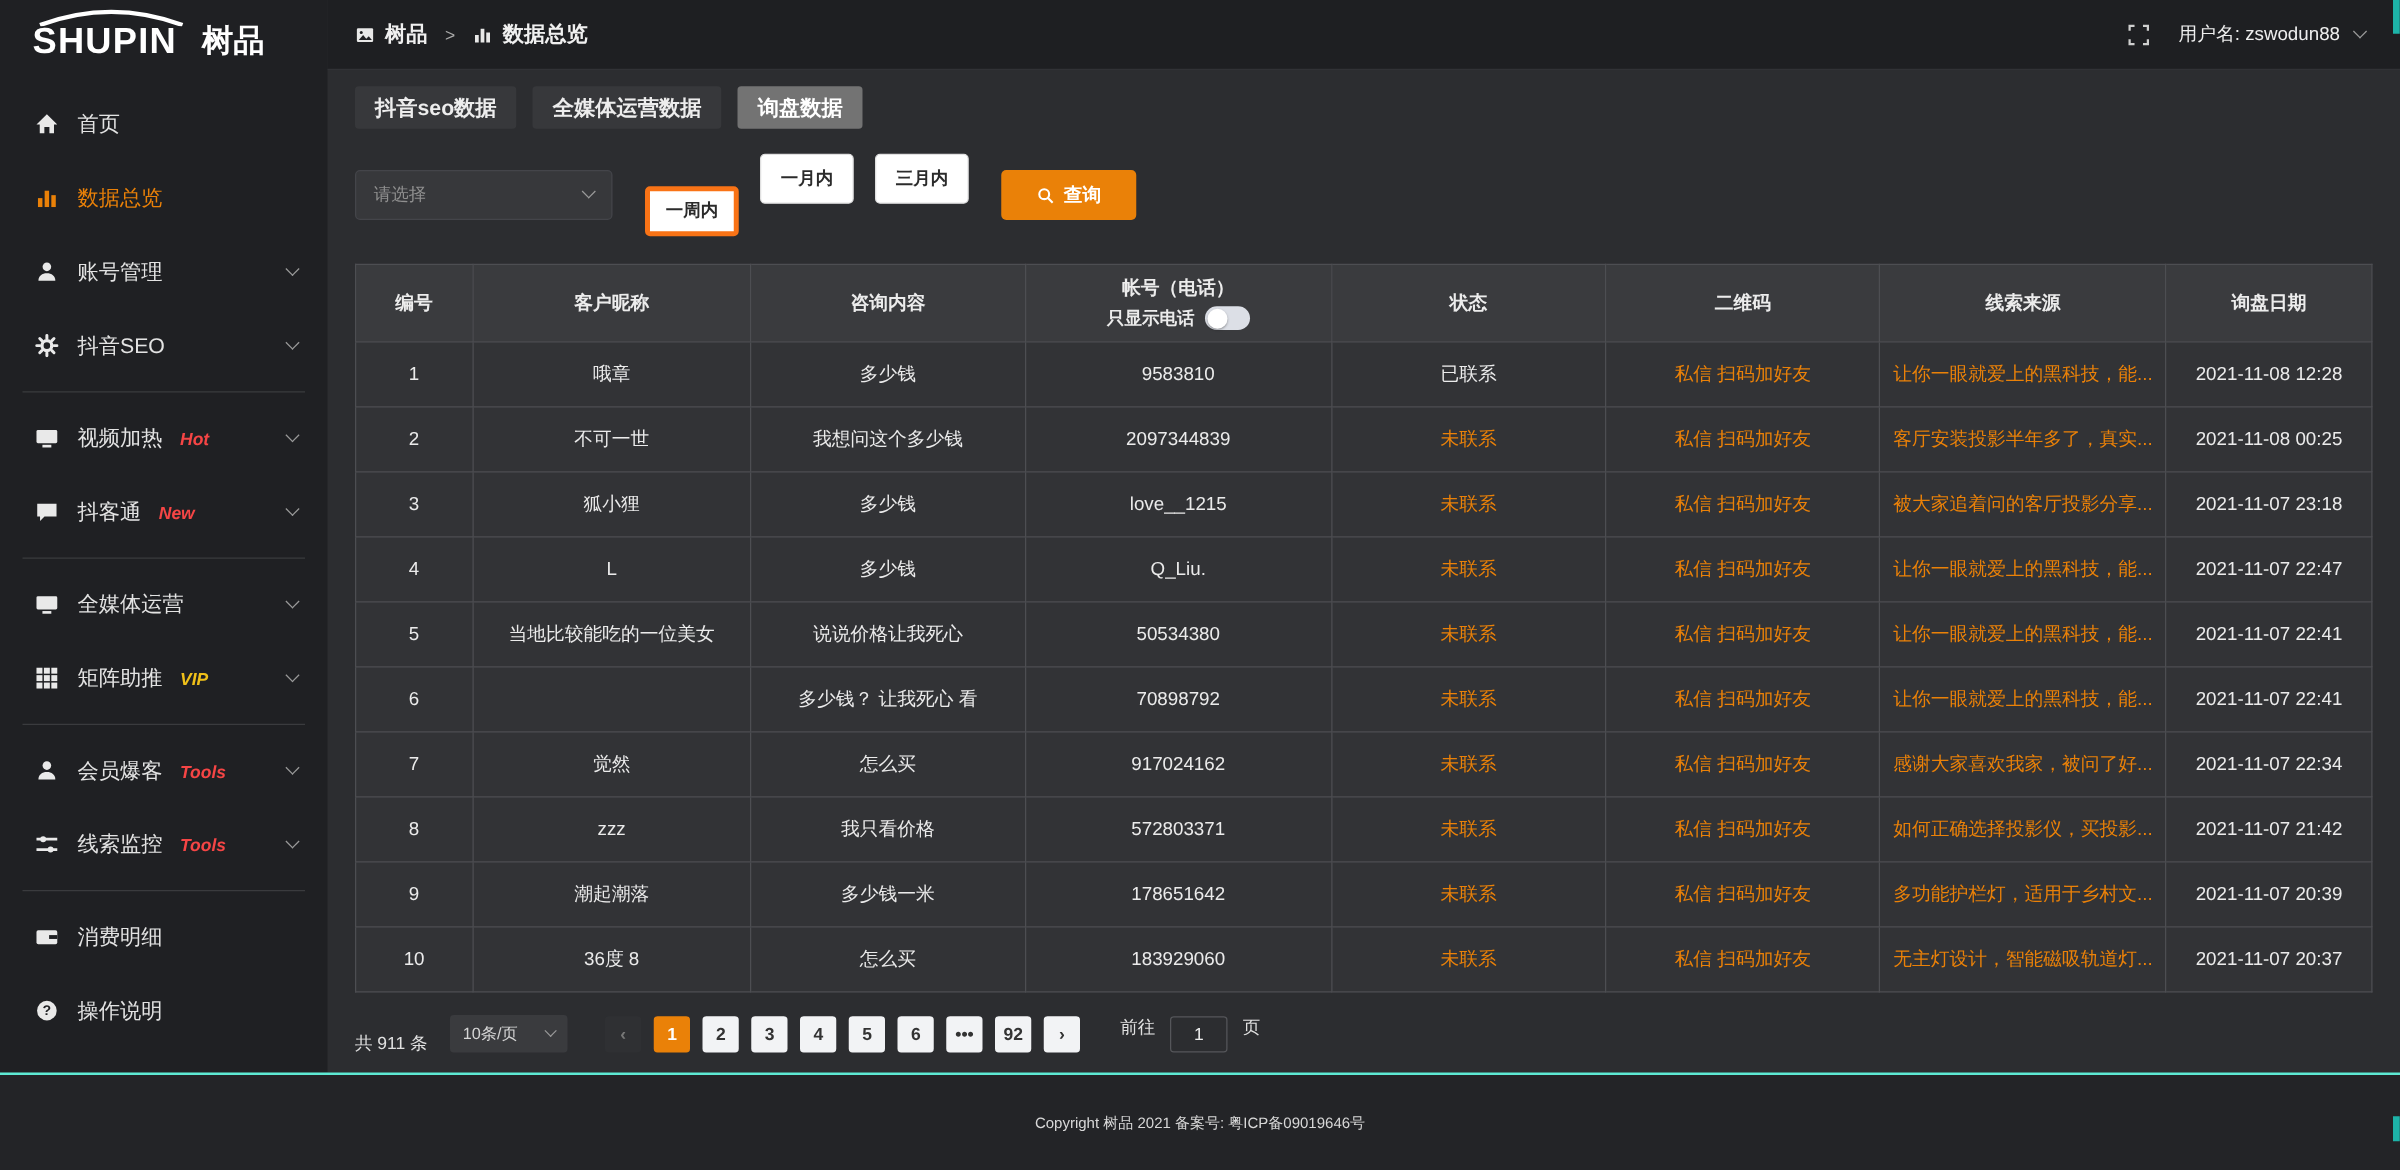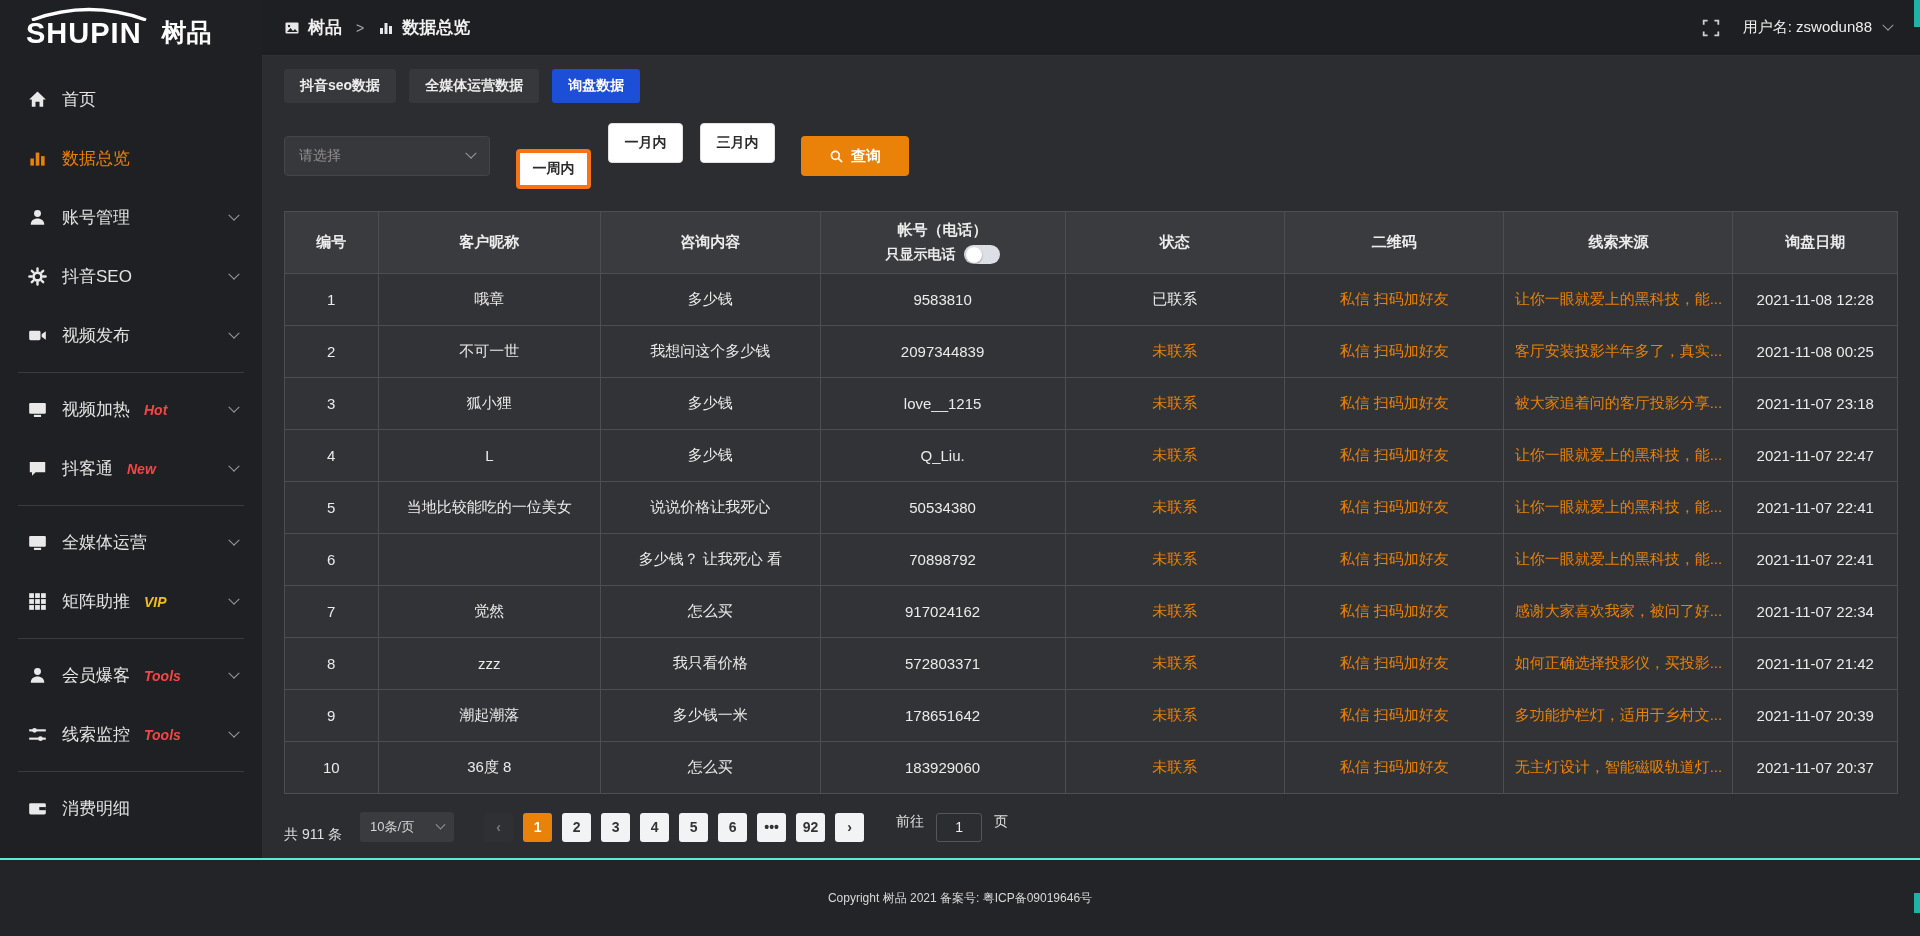--- a/index.html
+++ b/index.html
@@ -37,22 +37,22 @@
   .crumb .sep { color:#aaa; font-size:14px; margin:0 6px; font-weight:normal; }
   .tb-right { margin-left:auto; display:flex; align-items:center; gap:23px; }
   .fs-btn { width:18px; height:18px; color:#cfcfcf; cursor:pointer; display:inline-flex; }
   .fs-btn svg { width:100%; height:100%; }
   .user-box { display:flex; align-items:center; gap:10px; font-size:15px; color:#eee; cursor:pointer; }
   .user-box .chev { margin-left:2px; }
 
   
   #content { flex:1; padding:13px 22px 0 22px; min-height:0; }
   .tabs { display:flex; gap:13px; }
-  .tab { height:34px; padding:0 16px; background:#37383b; border:none; border-radius:3px; color:#ededed; font-size:14px; font-weight:bold; cursor:pointer; font-family:inherit; }
-  .tab.active { background:#1d4ed8; color:#fff; }
+  .tab { height:34px; padding:0 16px; background:#37383b; border:none; border-radius:3px; color:#ededed; font-size:17px; font-weight:bold; cursor:pointer; font-family:inherit; }
+  .tab.active { background:#737373; color:#fff; }
 
   .filters { margin-top:20px; display:flex; align-items:center; }
   .select { width:206px; height:40px; background:#37383b; border:1px solid #44454a; border-radius:4px; display:flex; align-items:center; padding:0 14px; color:#8f8f8f; font-size:14px; cursor:pointer;text-align:center; }
   .select .chev { margin-left:auto; }
   .range-group { display:flex; gap:17px; margin-left:26px; }
   .range-btn { width:75px; height:40px; background:#fff; color:#2b2b2b; font-size:14px; font-weight:bold; border:1px solid #e0e0e0; border-radius:4px; cursor:pointer; font-family:inherit; }
   .range-btn.active { border:4px solid #f97316;margin-top:26px; }
   .search-btn { margin-left:26px; height:40px; width:108px; background:#ea8108; color:#fff; border:none; border-radius:4px; font-size:15px; font-weight:bold; cursor:pointer; display:inline-flex; align-items:center; justify-content:center; gap:7px; font-family:inherit; }
   .search-btn svg { width:15px; height:15px; }
 
@@ -138,30 +138,20 @@
                 <line x1="12.8" y1="8" x2="14.8" y2="8"></line>
                 <line x1="3.2" y1="3.2" x2="4.6" y2="4.6"></line>
                 <line x1="11.4" y1="11.4" x2="12.8" y2="12.8"></line>
                 <line x1="3.2" y1="12.8" x2="4.6" y2="11.4"></line>
                 <line x1="11.4" y1="4.6" x2="12.8" y2="3.2"></line>
               </g>
               <circle cx="8" cy="8" r="3.3" fill="none" stroke="currentColor" stroke-width="2.2"></circle>
             </svg>
           </span>
           <span class="mi-label">抖音SEO</span>
-          <span class="chev"></span>
-        </li>
-        <li class="menu-item">
-          <span class="mi-icon">
-            <svg viewBox="0 0 16 16">
-              <rect x="1" y="4" width="9.5" height="8" rx="1.2" fill="currentColor"></rect>
-              <path d="M11.5 7L15 4.5v7L11.5 9z" fill="currentColor"></path>
-            </svg>
-          </span>
-          <span class="mi-label">视频发布</span>
           <span class="chev"></span>
         </li>
         <li class="divider"></li>
         <li class="menu-item">
           <span class="mi-icon">
             <svg viewBox="0 0 16 16">
               <rect x="1" y="2.5" width="14" height="9" rx="1" fill="currentColor"></rect>
               <rect x="5" y="12.5" width="6" height="1.8" fill="currentColor"></rect>
             </svg>
           </span>

